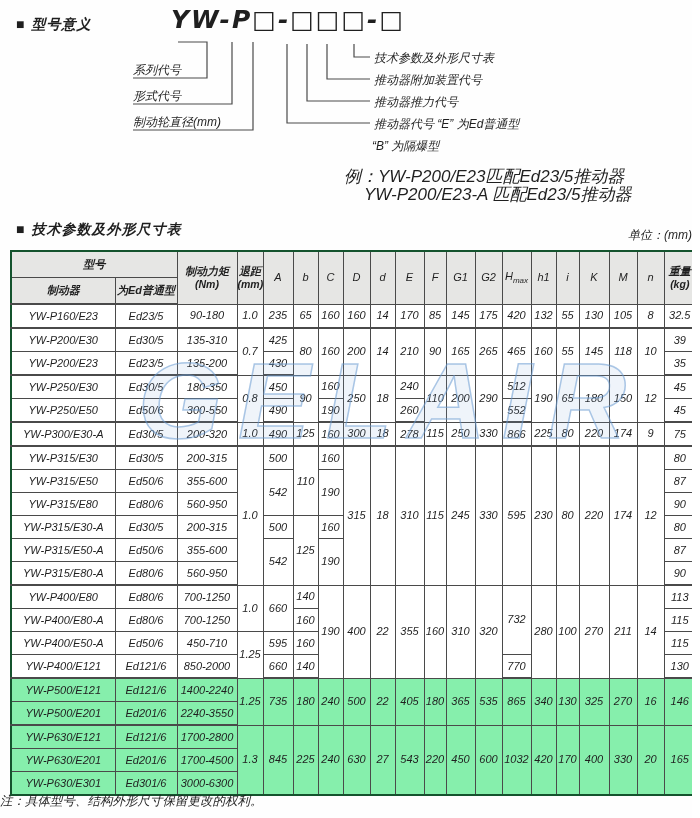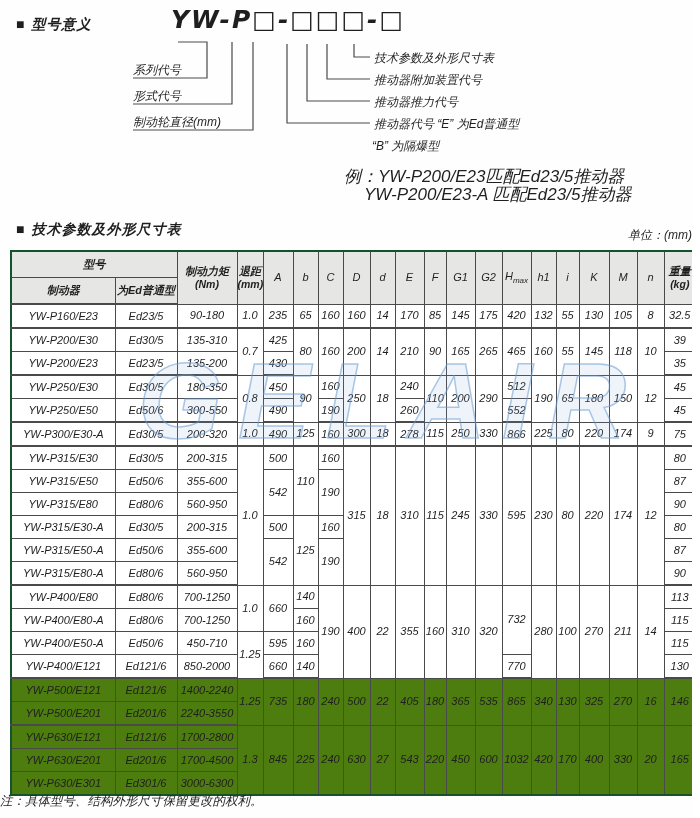--- a/index.html
+++ b/index.html
@@ -14,21 +14,21 @@
   .example{position:absolute;font-size:17px;white-space:nowrap;}
   .unit{position:absolute;right:0;top:227px;font-size:12px;}
   .spec-table{position:absolute;left:10px;top:250px;width:683px;border-collapse:collapse;
               table-layout:fixed;font-size:11px;border:2px solid #14532d;}
   .spec-table th,.spec-table td{border:1px solid #4a4a4a;text-align:center;vertical-align:middle;
               padding:0;overflow:hidden;line-height:1.15;}
   .spec-table thead th{background:#e6e6e4;font-weight:600;height:25px;}
   .spec-table thead th.dim{font-weight:400;}
   .spec-table thead tr:last-child th{border-bottom-width:2px;}
   .spec-table tbody td{height:22px;background:#fff;}
-  .spec-table tbody tr.shaded td{background:#4d7c0f;}
+  .spec-table tbody tr.shaded td{background:#86efac;}
   .spec-table tbody tr.group-end td{border-bottom-width:2px;}
   .spec-table sub{font-size:8px;}
   .small2{font-size:10.5px;}
   .watermark{position:absolute;left:138px;top:338px;font-size:108px;font-weight:bold;
              letter-spacing:16px;color:rgba(125,165,215,0.12);
              -webkit-text-stroke:1.5px rgba(105,155,210,0.55);
              pointer-events:none;white-space:nowrap;z-index:5;}
   .footnote{position:absolute;left:0;top:793px;font-size:12.5px;white-space:nowrap;}
 </style>
 </head>

